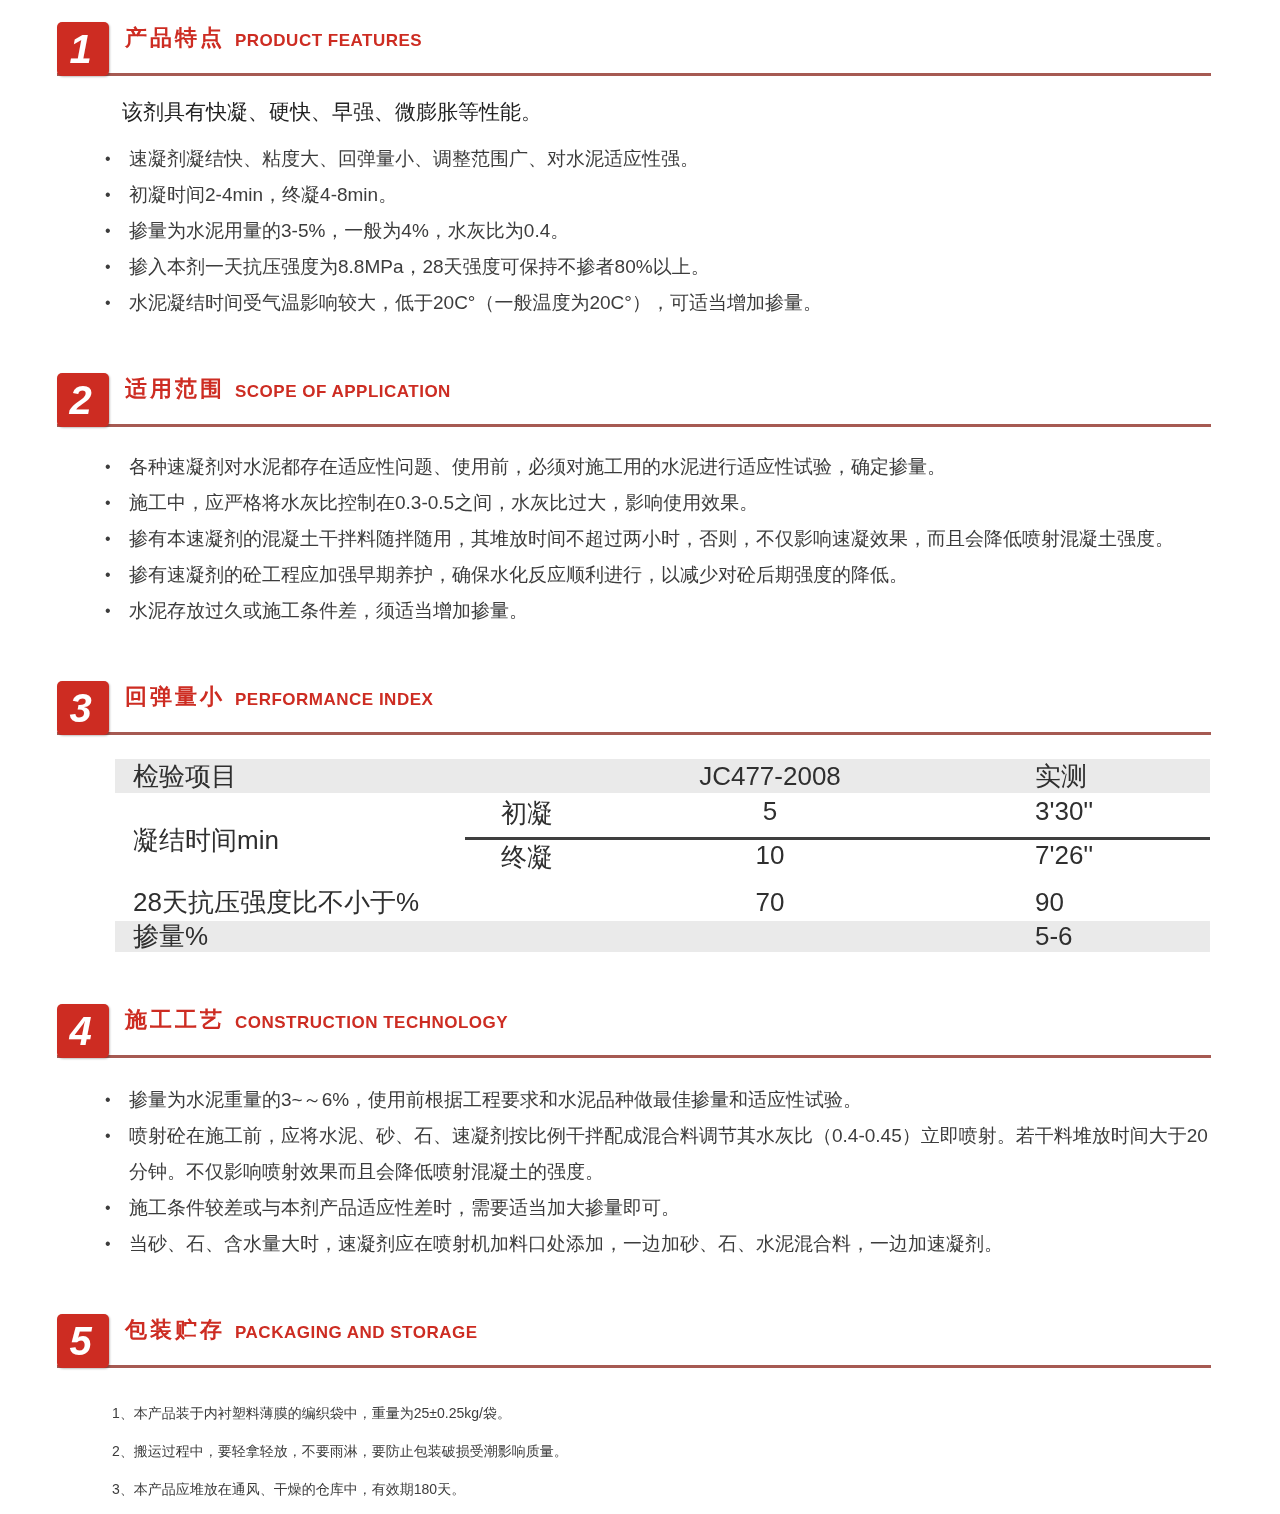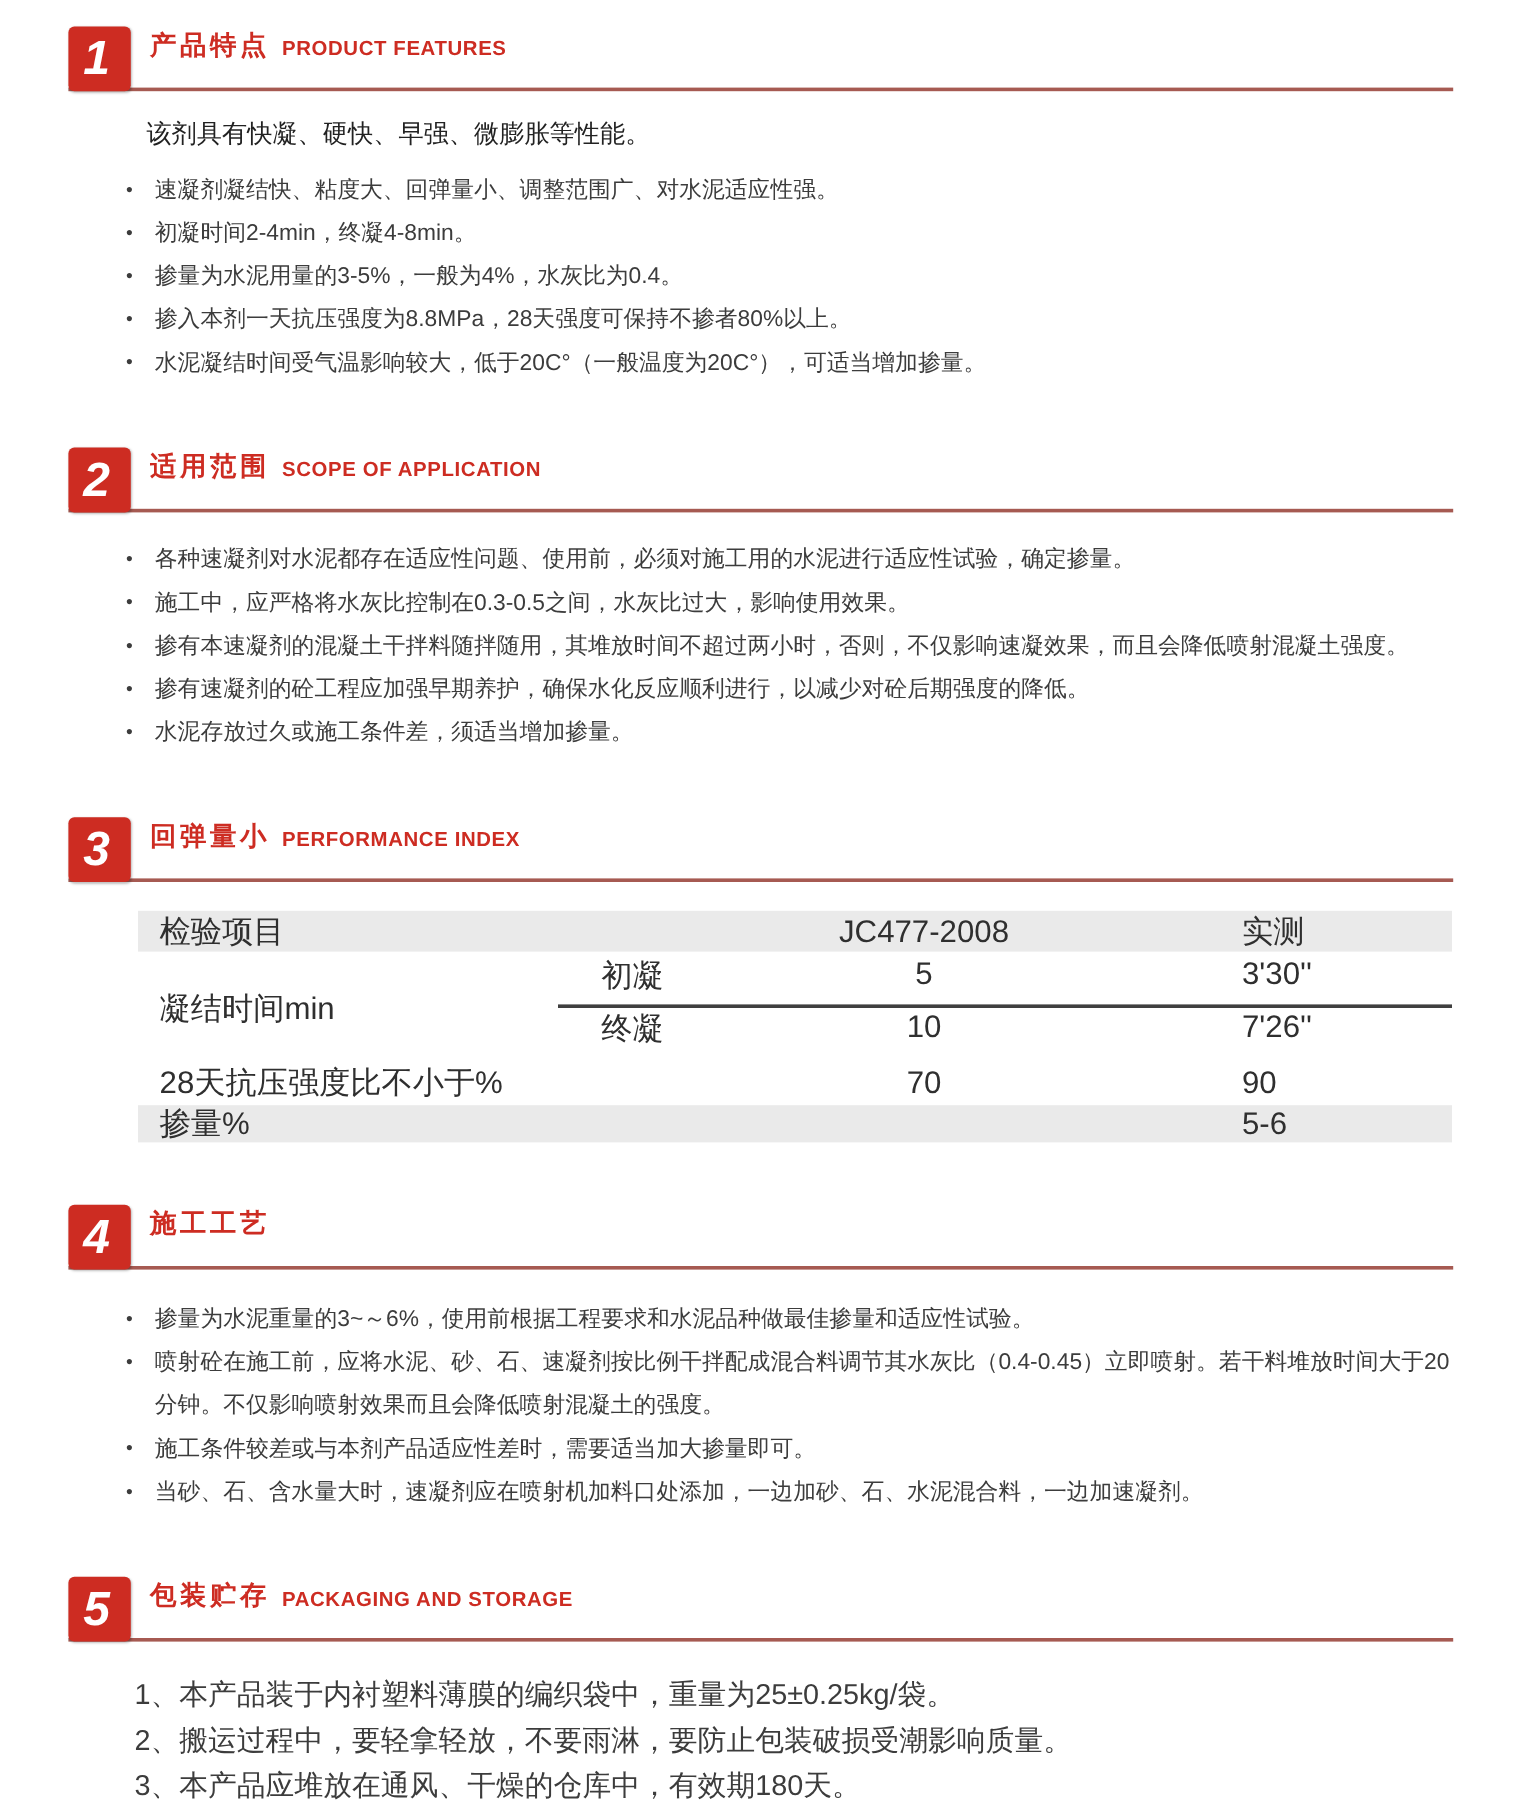--- a/index.html
+++ b/index.html
@@ -86,21 +86,21 @@
     font-size:16px;
   }
   ul.bullets li .btxt{flex:1 1 auto;}
 
   ol.numbered{
     list-style:none;
     margin:26px 0 0 55px;
     padding:0;
   }
   ol.numbered li{
-    font-size:24px;
+    font-size:14px;
     line-height:38px;
     color:var(--txt);
   }
 
   
   .ptable{
     margin:24px 0 0 58px;
     width:1095px;
     font-size:26px;
     color:#2f2f2f;
@@ -239,20 +239,21 @@
         <div class="c-std"></div>
         <div class="c-meas">5-6</div>
       </div>
     </div>
   </div>
 
   <div class="section">
     <div class="sec-header">
       <div class="sec-num">4</div>
       <div class="sec-zh">施工工艺</div>
+      <div class="sec-en">CONSTRUCTION TECHNOLOGY</div>
     </div>
     <ul class="bullets" style="margin-top:24px">
       <li>
           <span class="dot">•</span>
           <span class="btxt">掺量为水泥重量的3~～6%，使用前根据工程要求和水泥品种做最佳掺量和适应性试验。</span>
         </li>
       <li>
           <span class="dot">•</span>
           <span class="btxt">喷射砼在施工前，应将水泥、砂、石、速凝剂按比例干拌配成混合料调节其水灰比（0.4-0.45）立即喷射。若干料堆放时间大于20分钟。不仅影响喷射效果而且会降低喷射混凝土的强度。</span>
         </li>

